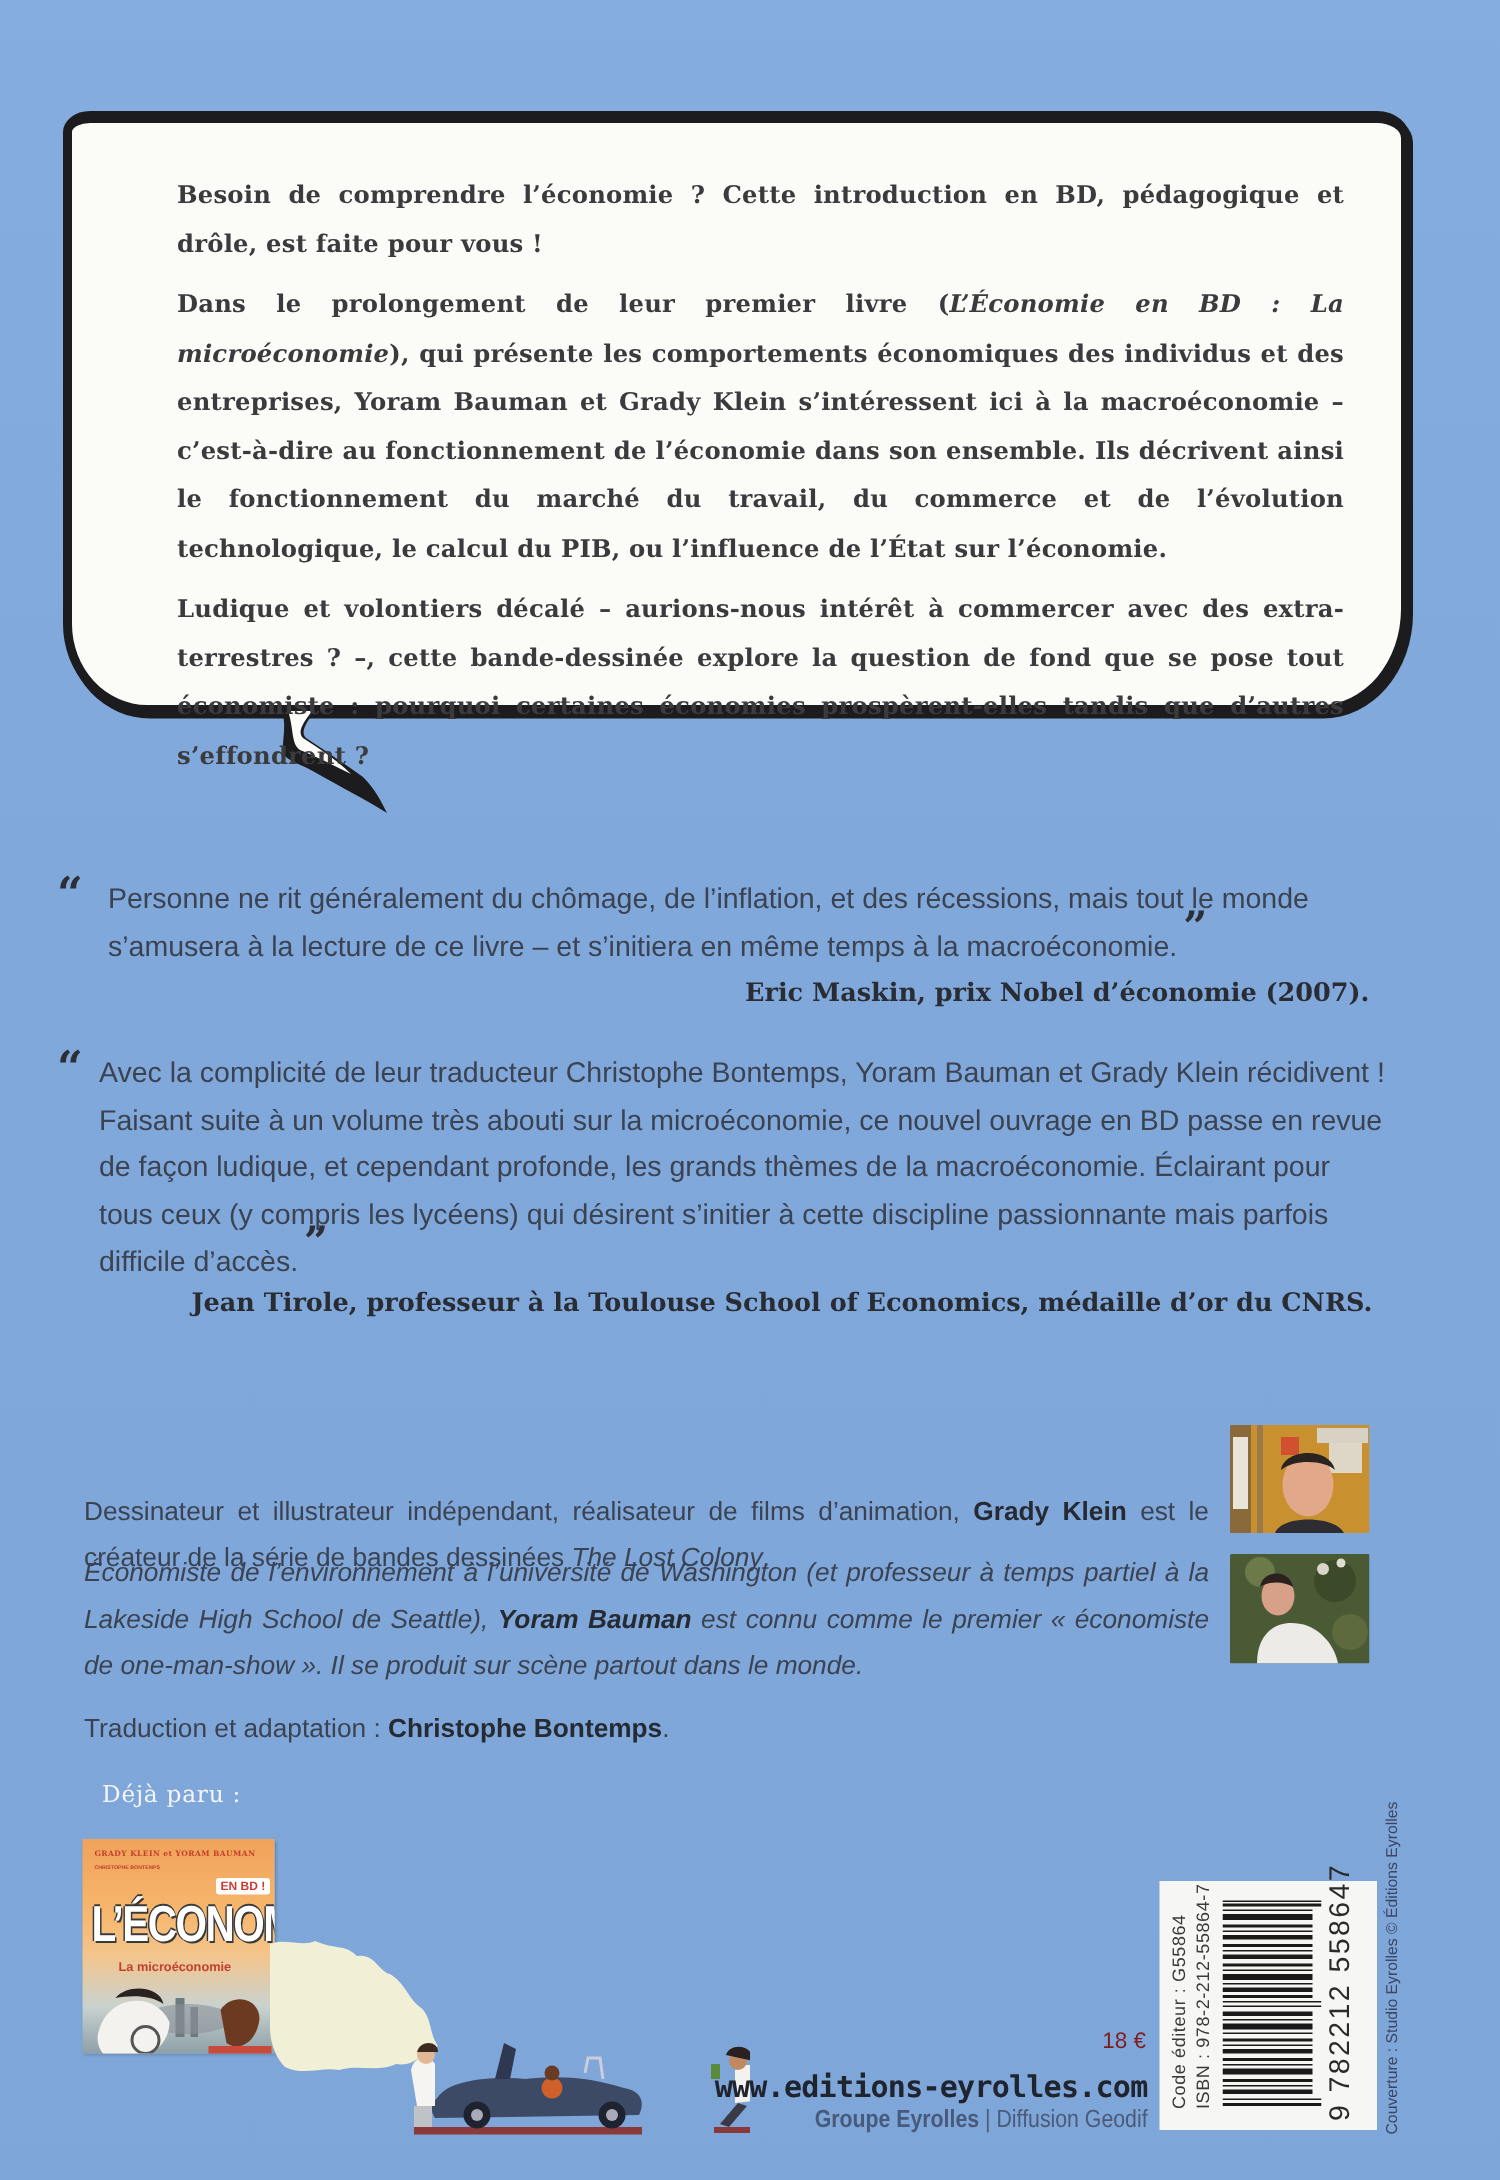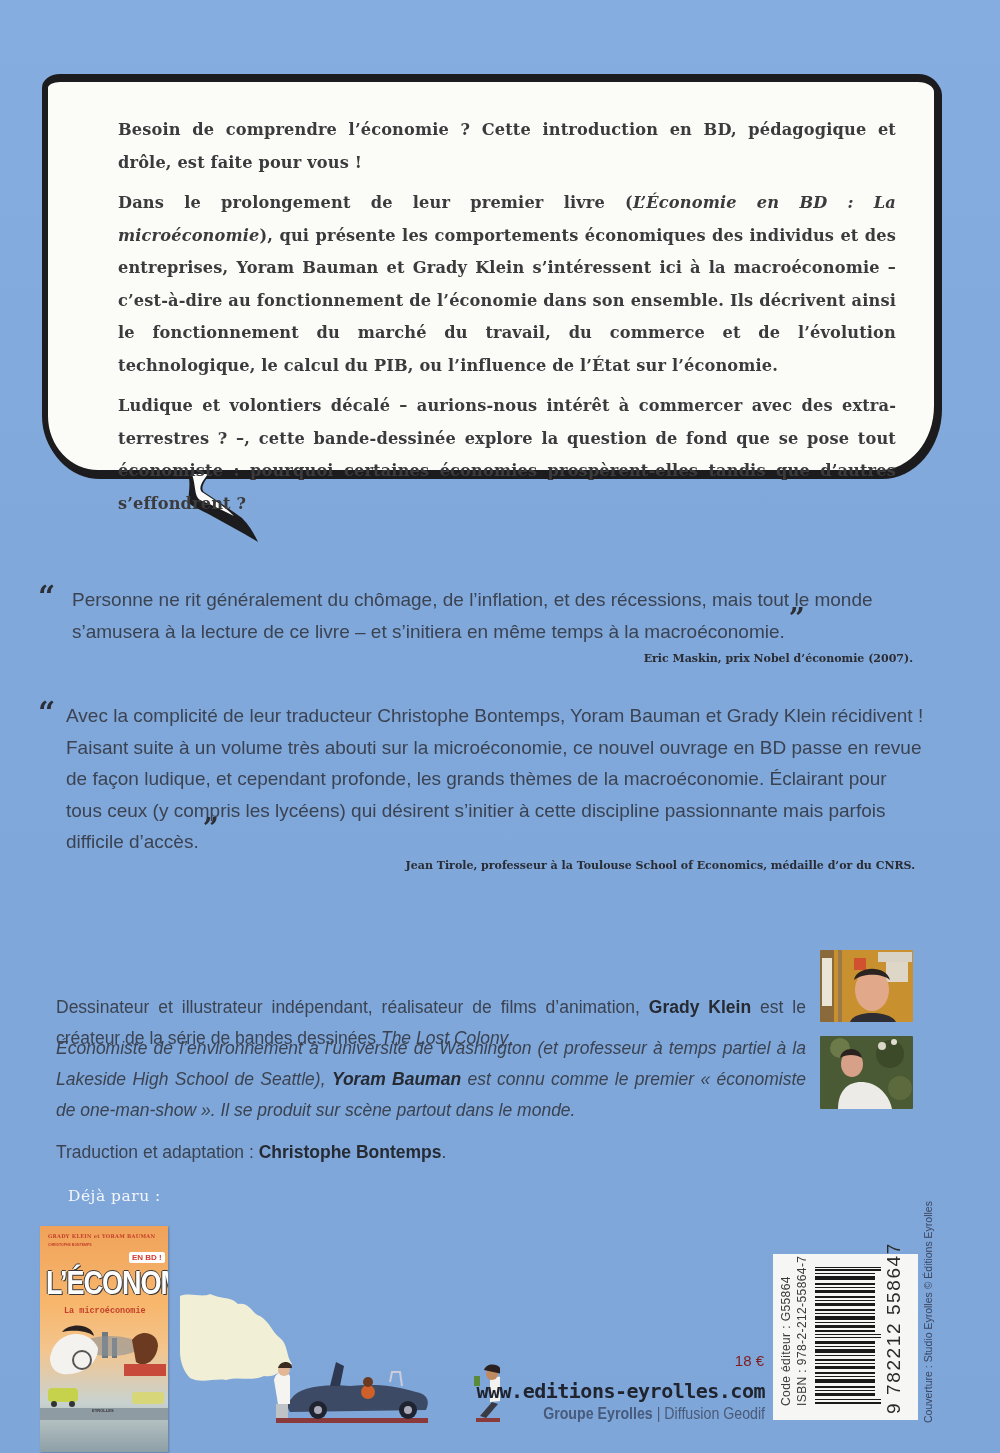--- a/index.html
+++ b/index.html
@@ -72,21 +72,21 @@
       color: #2c2f36;
       position: relative;
       top: -10px;
       margin-left: 4px;
       line-height: 0;
     }
     .attribution {
       position: absolute;
       font-family: "DejaVu Serif", serif;
       font-weight: bold;
-      font-size: 11px;
+      font-size: 17px;
       color: #2a2c33;
       text-align: right;
       white-space: nowrap;
     }
     .attr1 { right: 87px; top: 652px; }
     .attr2 { right: 85px; top: 859px; }
 
     
     .bio {
       position: absolute;
@@ -117,22 +117,22 @@
       position: absolute;
       left: 68px; top: 1187px;
       font-family: "DejaVu Serif", serif;
       font-weight: normal;
       font-size: 15.5px;
       color: #f4f6fb;
       letter-spacing: 0.5px;
     }
     .book-cover {
       position: absolute;
-      left: 40px; top: 1226px;
-      width: 128px; height: 226px;
+      left: 55px; top: 1226px;
+      width: 128px; height: 143px;
       background: linear-gradient(180deg, #f0a25a 0%, #f7b76d 35%, #f3c58e 55%, #c9d2cf 78%, #8d9fa7 100%);
       box-shadow: 1px 1px 2px rgba(0,0,0,0.25);
       overflow: hidden;
     }
     .book-cover .authors {
       position: absolute; left: 8px; top: 7px;
       font-family: "DejaVu Serif", serif;
       font-weight: bold;
       font-size: 5px;
       color: #c4402b;
@@ -158,21 +158,21 @@
       font-size: 27px;
       color: #fff;
       letter-spacing: -1px;
       transform: scaleY(1.25);
       transform-origin: top left;
       text-shadow: 1px 1px 0 #3a3a3a, -1px 0 0 #3a3a3a, 0 -1px 0 #3a3a3a;
       white-space: nowrap;
     }
     .book-cover .subtitle {
       position: absolute; left: 24px; top: 80px;
-      font-family: Liberation Mono, monospace;
+      font-family: Liberation Sans, sans-serif;
       font-weight: bold;
       font-size: 8.5px;
       color: #c4402b;
       white-space: nowrap;
       text-align: right;
     }
     .book-cover .publisher {
       position: absolute; left: 52px; top: 182px;
       font-size: 4px; color: #333; font-weight: bold;
     }

